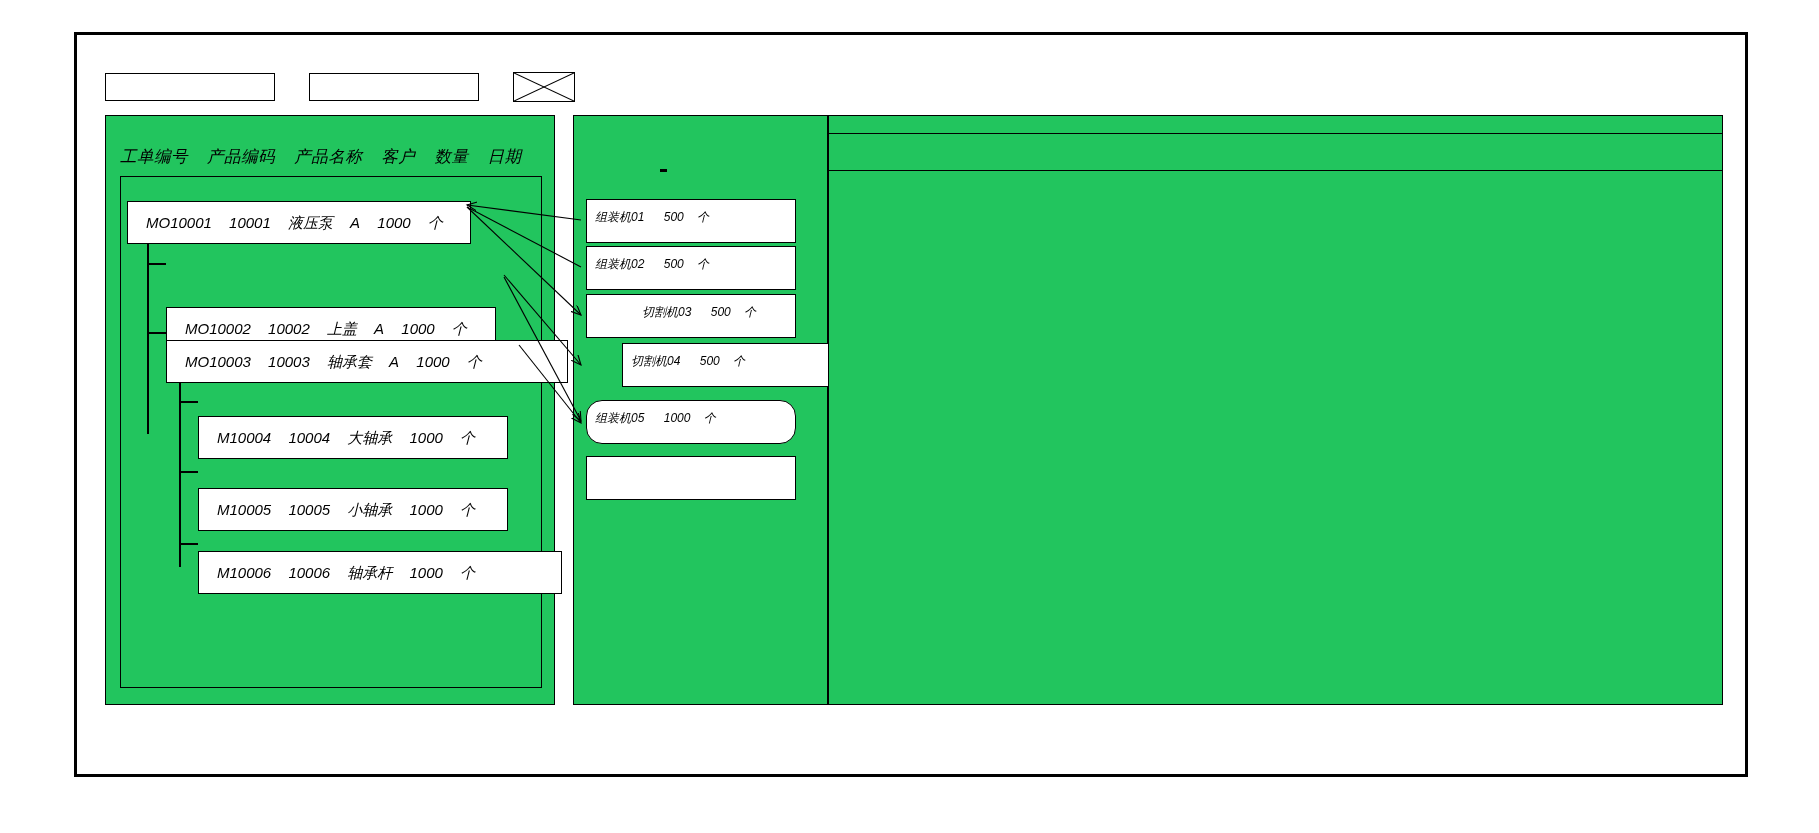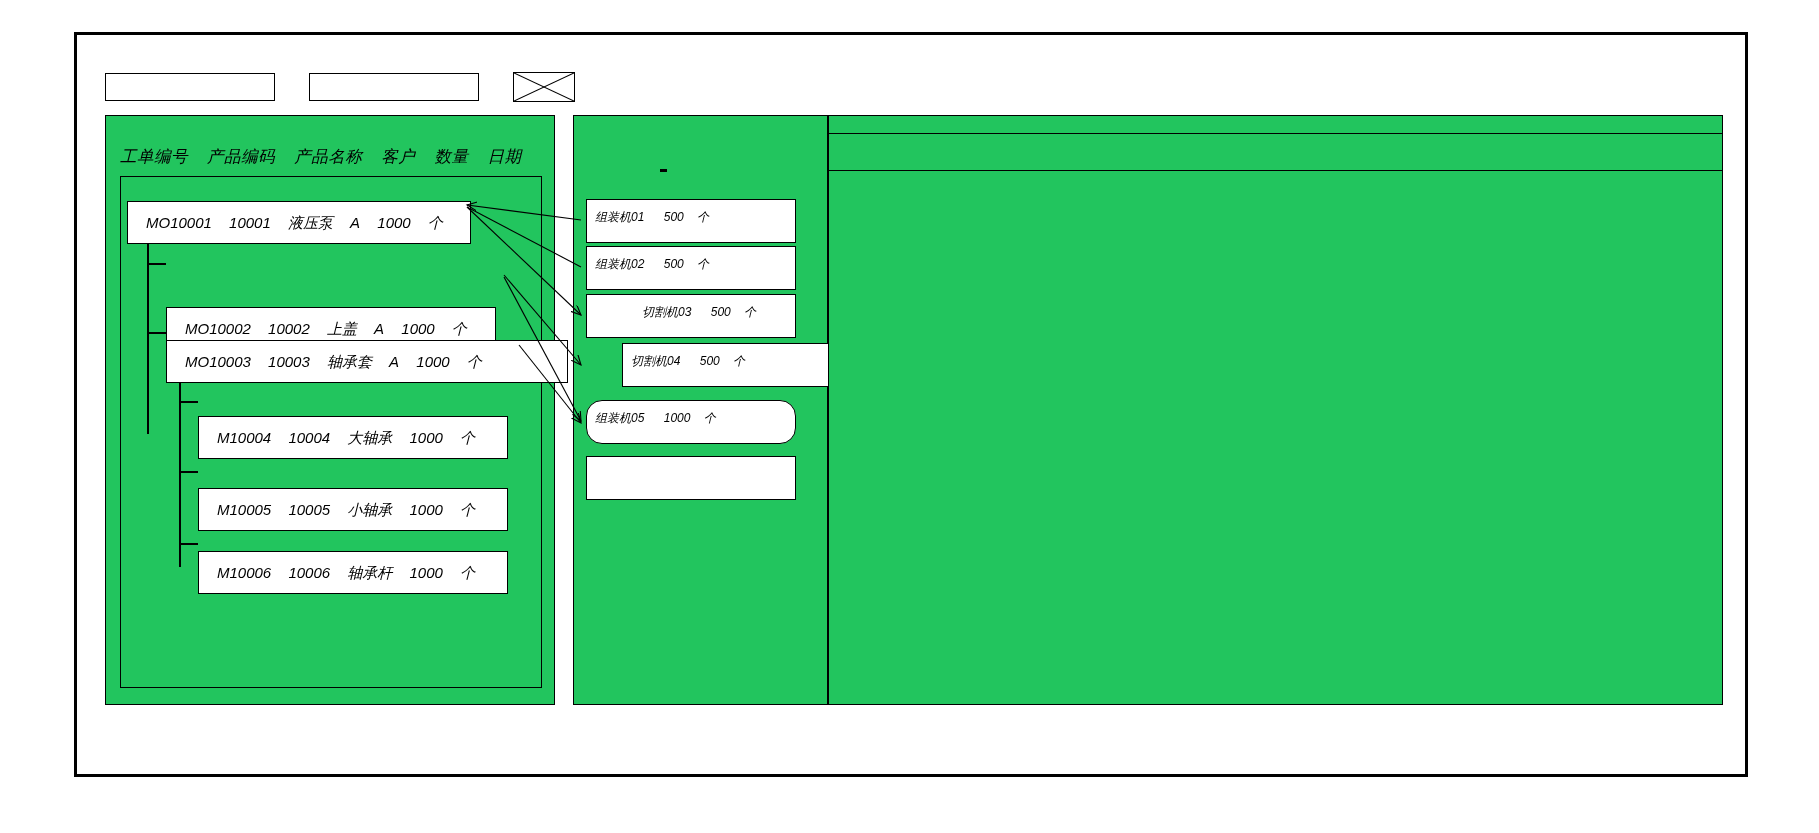--- a/index.html
+++ b/index.html
@@ -234,21 +234,21 @@
       <div class="tree-row" style="left:77px; top:303px; width:310px;margin-top:8px;">
         <div class="cells">
           <span class="cell">M10005</span>
           <span class="cell">10005</span>
           <span class="cell">小轴承</span>
           <span class="cell">1000</span>
           <span class="cell">个</span>
         </div>
       </div>
 
-      <div class="tree-row" style="left:77px; top:374px; width:310px;">
+      <div class="tree-row" style="left:77px; top:374px; width:364px;">
         <div class="cells">
           <span class="cell">M10006</span>
           <span class="cell">10006</span>
           <span class="cell">轴承杆</span>
           <span class="cell">1000</span>
           <span class="cell">个</span>
         </div>
       </div>
 
     </div>

